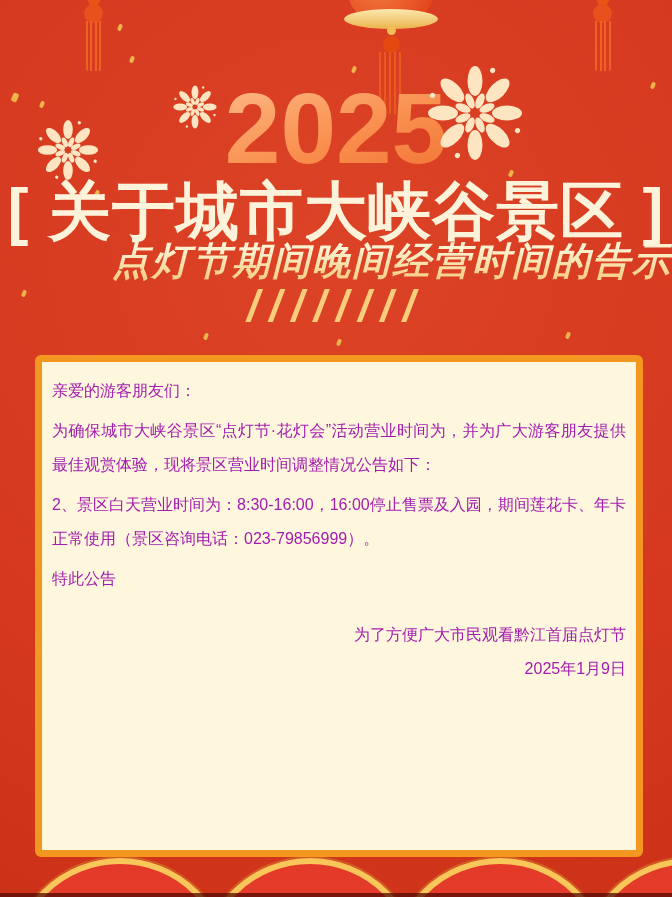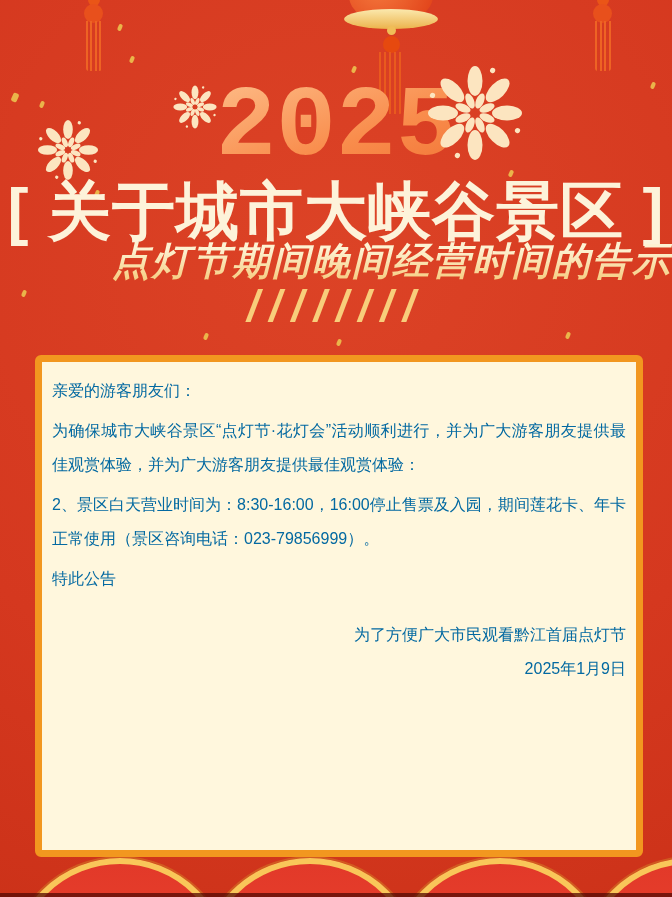--- a/index.html
+++ b/index.html
@@ -37,21 +37,21 @@
   .s5{left:95px;top:190px;} .s6{left:22px;top:290px;}
   .s7{left:204px;top:333px;} .s8{left:566px;top:332px;}
   .s9{left:651px;top:82px;} .s10{left:509px;top:170px;}
   .s11{left:337px;top:339px;} .s12{left:118px;top:24px;}
 
   
   .year{
     position:absolute; top:78px; left:0; width:100%; text-align:center; z-index:2;
     font-weight:800; font-size:100px; line-height:1; letter-spacing:0;
     background:linear-gradient(160deg,#ffd2a4 8%, #f98d4c 55%, #ed6226 92%);
-    -webkit-background-clip:text; background-clip:text; color:transparent;font-family:Liberation Mono, monospace;
+    -webkit-background-clip:text; background-clip:text; color:transparent;
   }
   .title{
     position:absolute; top:177px; left:0; width:100%; text-align:center; z-index:2;
     font-weight:900; font-size:63px; line-height:1.1; letter-spacing:1px; color:#fdf3da;
   }
   .subtitle{
     position:absolute; top:241px; left:0; width:100%; text-align:right; z-index:2;
     font-weight:900; font-size:38px; line-height:1.1; letter-spacing:2px;
     background:linear-gradient(180deg,#fdf2d2 20%, #f6cc80 95%);
     -webkit-background-clip:text; background-clip:text; color:transparent;font-style:italic;
@@ -60,21 +60,21 @@
     position:absolute; top:284px; left:0; width:100%; text-align:center; z-index:2;
     font-weight:bold; font-style:italic; font-size:44px; line-height:1; letter-spacing:10px; color:#f8ce7b;
   }
 
   
   .card{
     position:absolute; left:35px; top:355px; width:608px; height:502px; box-sizing:border-box;
     background:#fff7dd; border:7px solid #f2971f; border-radius:6px; z-index:4;
     padding:12px 10px 0; overflow:hidden;
   }
-  .card p{margin:0 0 6px; font-size:16px; line-height:34px; color:#0369a1; text-align:justify;}
+  .card p{margin:0 0 6px; font-size:16px; line-height:34px; color:#a21caf; text-align:justify;}
   .card p.emph{color:#ab2113; font-weight:bold;}
   .hl{background:#a50d0d; color:#fff3d4; font-weight:bold; padding:2px 2px;}
   .sig{margin-top:22px;}
   .sig p{text-align:right; margin:0;}
 
   
   .bunting{position:absolute; left:0; top:0; width:100%; height:100%; z-index:2; pointer-events:none;}
   .dome{
     position:absolute; top:858px; width:220px; height:220px; border-radius:50%;
     background:linear-gradient(180deg,#e23929 0%, #ea432e 55%);
@@ -164,21 +164,21 @@
   <div class="spark s11"></div>
   <div class="spark s12"></div>
 
   <div class="year">2025</div>
   <div class="title">[ 关于城市大峡谷景区 ]</div>
   <div class="subtitle">点灯节期间晚间经营时间的告示</div>
   <div class="slashes">////////</div>
 
   <div class="card">
     <p>亲爱的游客朋友们：</p>
-    <p>为确保城市大峡谷景区“点灯节·花灯会”活动顺利进行，并为广大游客朋友提供最佳观赏体验，并为广大游客朋友提供最佳观赏体验：</p>
+    <p>为确保城市大峡谷景区“点灯节·花灯会”活动营业时间为，并为广大游客朋友提供最佳观赏体验，现将景区营业时间调整情况公告如下：</p>
     <p>2、景区白天营业时间为：8:30-16:00，16:00停止售票及入园，期间莲花卡、年卡正常使用（景区咨询电话：023-79856999）。</p>
     <p>特此公告</p>
     <div class="sig">
       <p>为了方便广大市民观看黔江首届点灯节</p>
       <p>2025年1月9日</p>
     </div>
   </div>
 
   <div class="bunting">
     <div class="dome dome1"></div>

